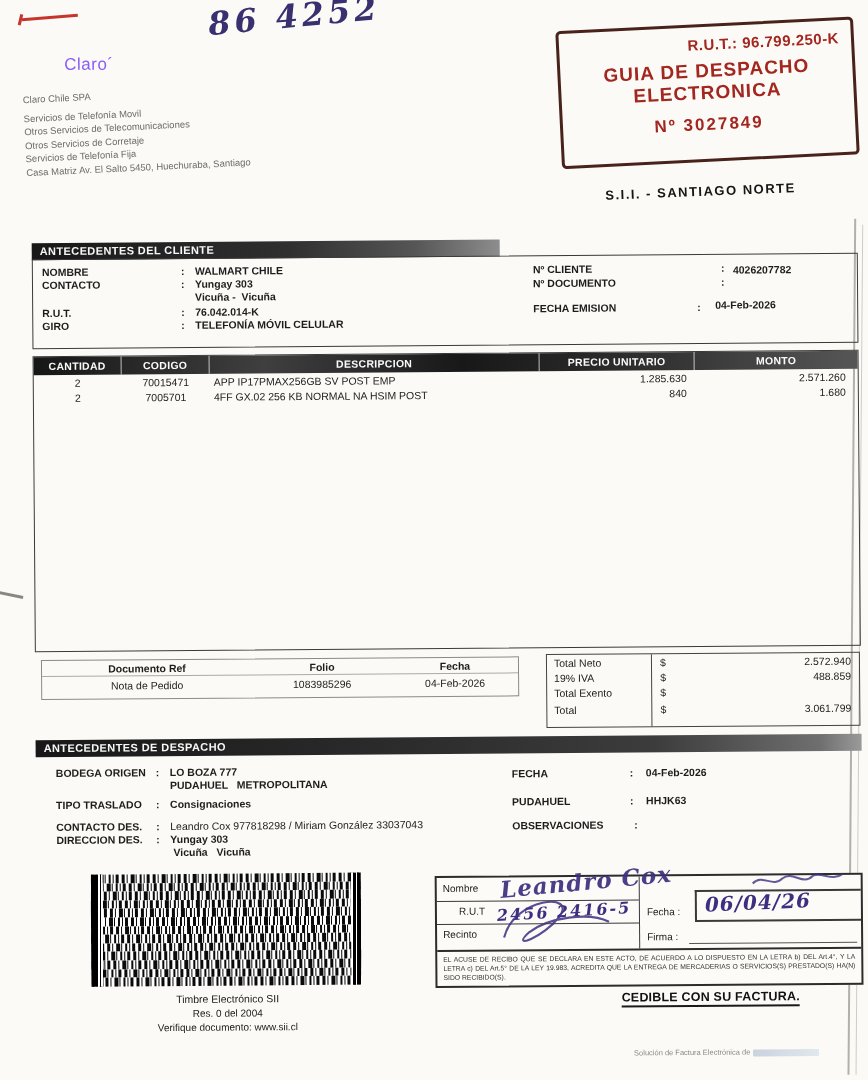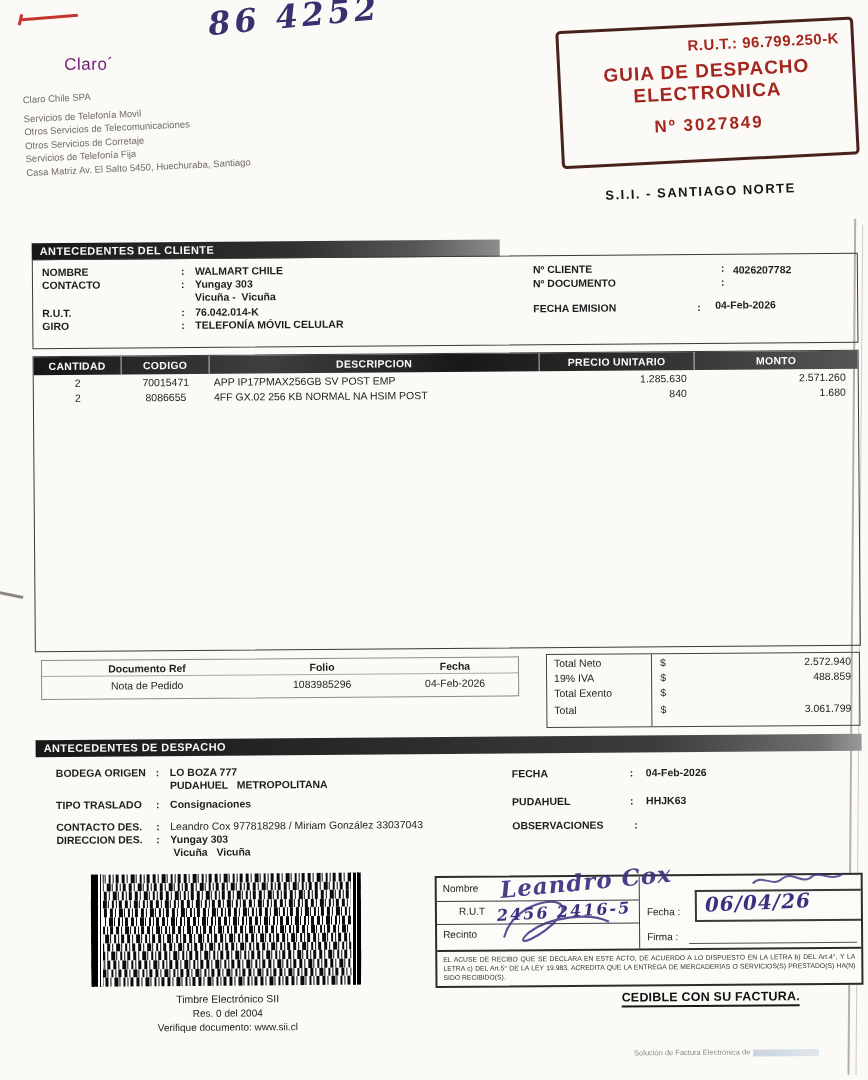--- a/index.html
+++ b/index.html
@@ -20,21 +20,21 @@
   
   .hw{font-family:"DejaVu Serif",serif;font-style:italic;color:#3d2f80;z-index:6}
   .hw-top{left:212px;top:-4px;font-size:32px;font-weight:bold;letter-spacing:4px;transform:rotate(-5deg);color:#38306f}
   .hw-nombre{left:497px;top:869px;font-size:23px;font-weight:bold;letter-spacing:1px;transform:rotate(-5deg);opacity:.92}
   .hw-rut{left:494px;top:903px;font-size:16px;font-weight:bold;letter-spacing:2px;transform:rotate(-3deg)}
   .hw-fecha{left:702px;top:893px;font-size:20px;font-weight:bold;letter-spacing:1px;transform:rotate(-2deg)}
   .sig-svg{left:486px;top:893px;z-index:6}
   .scribble-svg{left:745px;top:871px;z-index:6}
 
   
-  .logo{left:68px;top:52px;font-size:17px;color:#701a75;letter-spacing:.5px}
+  .logo{left:68px;top:52px;font-size:17px;color:#8b5cf6;letter-spacing:.5px}
   .company{left:26px;top:90px;font-size:9.5px;color:#6f6b66;line-height:13.5px;transform:rotate(-2.3deg);transform-origin:left top}
   .company .first{margin-bottom:5px}
   .stamp{left:562px;top:26px;width:298px;height:138px;border:3px solid #4a221c;border-radius:5px;
          transform:rotate(-2.4deg);color:#a3261f;font-weight:bold}
   .stamp-rut{text-align:right;padding:9px 12px 0 0;font-size:15px;letter-spacing:.5px}
   .stamp-title{text-align:center;font-size:19px;line-height:22px;margin-top:7px;letter-spacing:1px}
   .stamp-num{text-align:center;font-size:17px;margin-top:11px;letter-spacing:2px}
   .sii-office{left:608px;top:186px;font-size:13px;font-weight:bold;letter-spacing:1.5px;transform:rotate(-1.8deg);color:#161616}
 
   
@@ -196,21 +196,21 @@
     </div>
     <div class="item-row">
       <div class="ir-cant">2</div>
       <div class="ir-cod">70015471</div>
       <div class="ir-desc">APP IP17PMAX256GB SV POST EMP</div>
       <div class="ir-pre">1.285.630</div>
       <div class="ir-mon">2.571.260</div>
     </div>
     <div class="item-row">
       <div class="ir-cant">2</div>
-      <div class="ir-cod">8086655</div>
+      <div class="ir-cod">7005701</div>
       <div class="ir-desc">4FF GX.02 256 KB NORMAL NA HSIM POST</div>
       <div class="ir-pre">840</div>
       <div class="ir-mon">1.680</div>
     </div>
   </div>
 
   <div class="abs ref-box">
     <div class="ref-head">
       <div class="rc1">Documento Ref</div>
       <div class="rc2">Folio</div>

